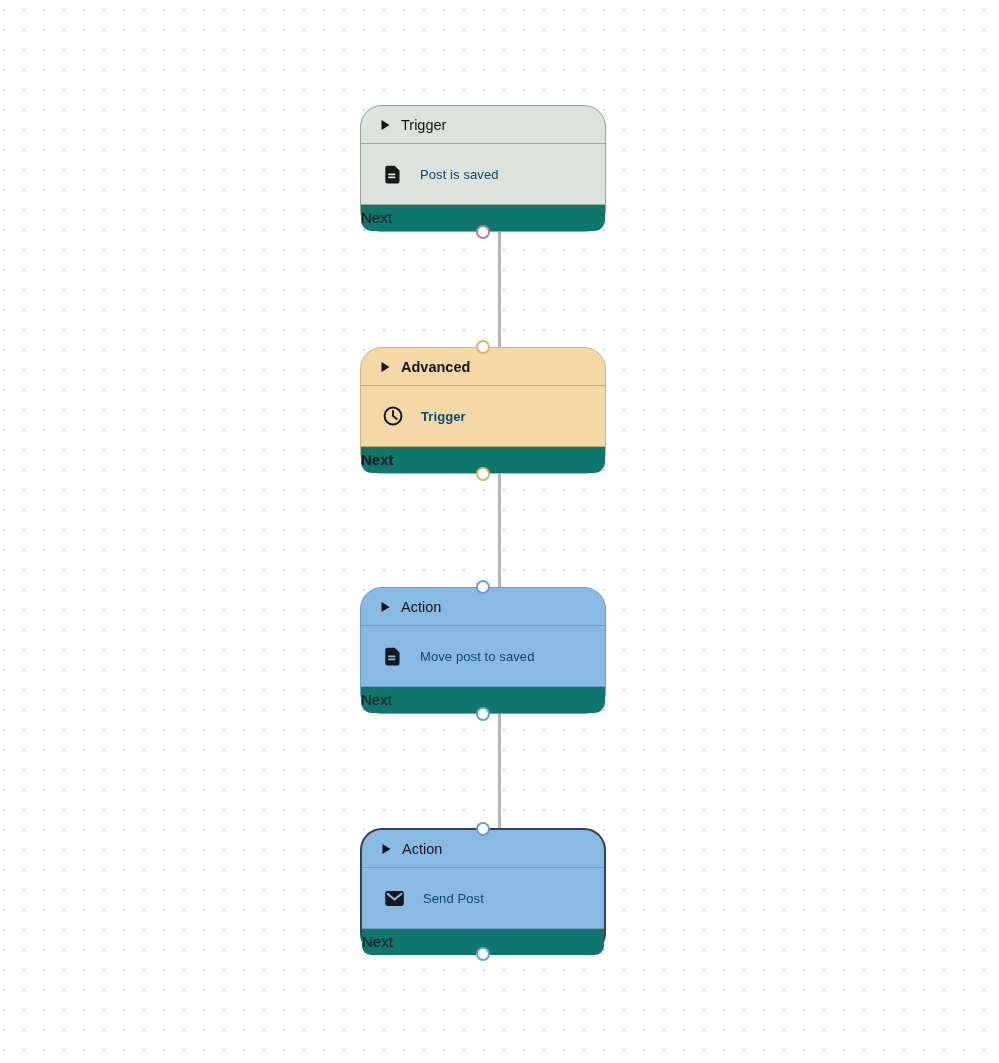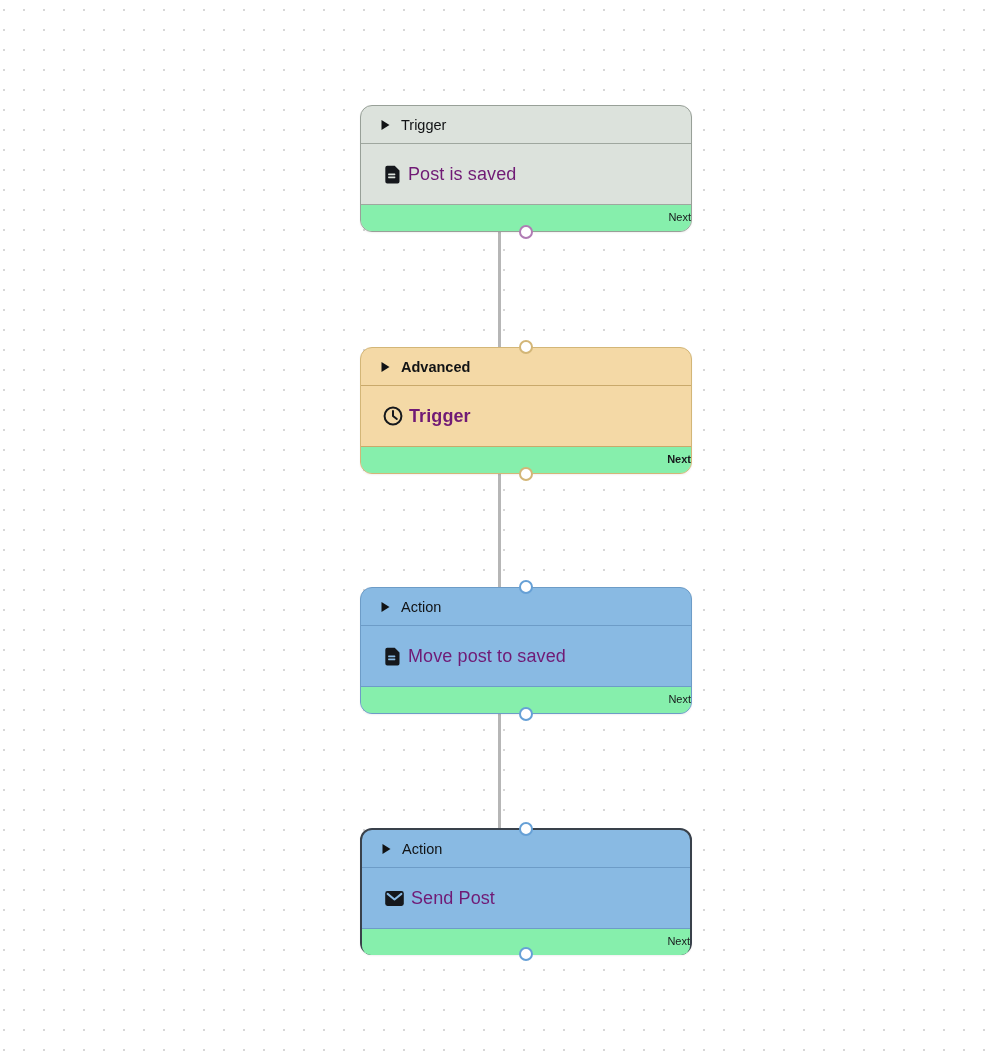--- a/index.html
+++ b/index.html
@@ -23,26 +23,26 @@
     z-index: 0;
   }
   .connector-0 { top: 232px; height: 116px; }
   .connector-1 { top: 473px; height: 115px; }
   .connector-2 { top: 714px; height: 115px; }
 
   
   .node {
     position: absolute;
     left: 360px;
-    width: 332px;
+    width: 246px;
     height: 127px;
     box-sizing: border-box;
     background: var(--fill);
     border: 1px solid var(--border);
-    border-radius: 12px;
+    border-radius: 22px;
     z-index: 1;
     box-shadow: 0 1px 2px rgba(0,0,0,0.06);
     cursor: pointer;
   }
   .node.selected { border-width: 2px; }
   .node-0 { top: 105px; }
   .node-1 { top: 347px; font-weight: bold; }
   .node-2 { top: 587px; }
   .node-3 { top: 828px; }
 
@@ -56,39 +56,39 @@
     border-bottom: 1px solid var(--divider);
     font-size: 14.5px;
     color: #111315;
   }
   .tri { display: inline-flex; align-items: center; }
   .tri svg { display: block; }
 
   .node-body {
     display: flex;
     align-items: center;
-    gap: 5px;
+    gap: 17px;
     height: 60px;
     box-sizing: border-box;
     padding: 0 21px;
-    font-size: 18px;
+    font-size: 13px;
     letter-spacing: 0.1px;
-    color: #701a75;
+    color: #0c4a6e;
   }
   .node-icon { display: inline-flex; align-items: center; }
   .node-icon svg { display: block; }
 
   .node-footer {
     height: 27px;
     box-sizing: border-box;
-    background: #86efac;
+    background: #0f766e;
     border-top: 1px solid var(--divider);
     border-radius: 0 0 11px 11px;
-    text-align: right;
-    font-size: 11px;
+    text-align: left;
+    font-size: 15px;
     line-height: 25px;
     color: #17191c;
   }
   .node.selected .node-footer { border-radius: 0 0 9px 9px; }
 
   
   .port {
     position: absolute;
     left: 50%;
     width: 10px;

